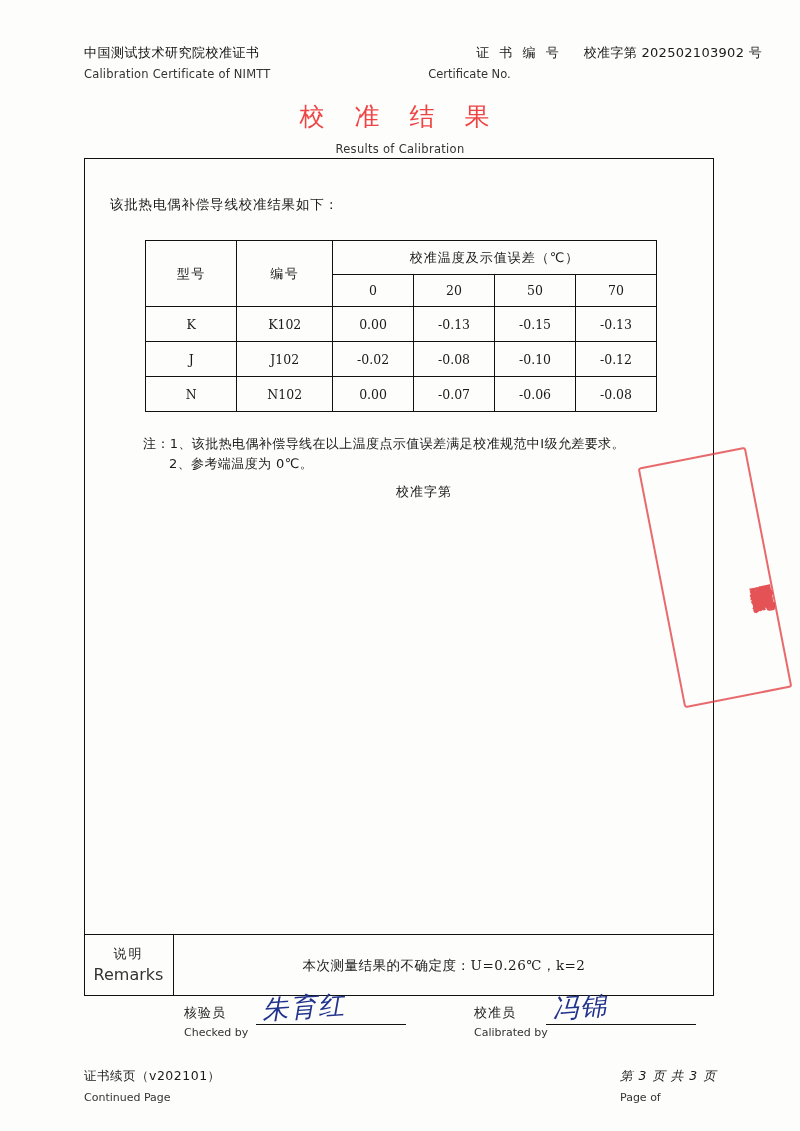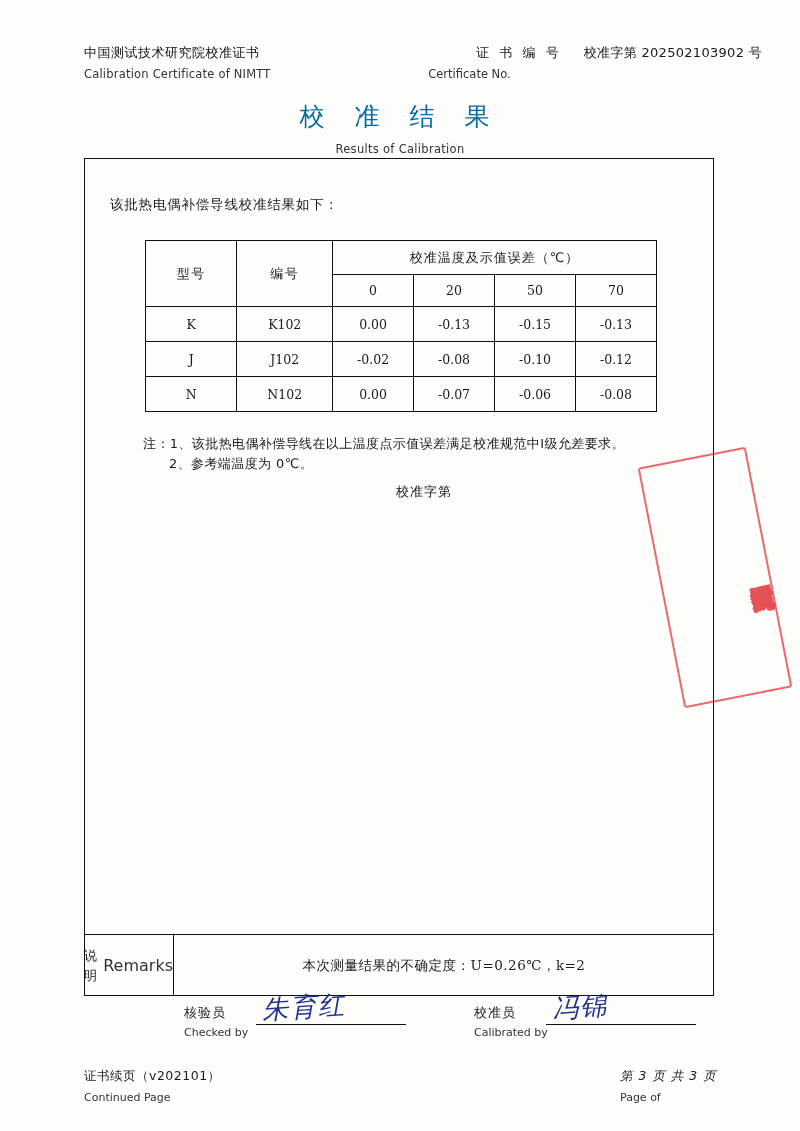--- a/index.html
+++ b/index.html
@@ -69,21 +69,21 @@
     position: absolute;
     top: 100px;
     left: 0;
     right: 0;
     text-align: center;
   }
   .title-cn {
     font-size: 25px;
     letter-spacing: 11px;
     font-family: "DejaVu Serif", "Liberation Serif", serif;
-    color: #0369a1;
+    color: #ef4444;
   }
   .title-en {
     font-size: 11.5px;
     color: #333;
     margin-top: 9px;
     letter-spacing: 0.3px;
   }
 
   
   .frame {
@@ -202,21 +202,21 @@
     height: 62px;
     border-top: 1.3px solid #111;
     box-sizing: border-box;
     display: flex;
   }
   .remarks-label {
     width: 90px;
     border-right: 1.3px solid #111;
     box-sizing: border-box;
     display: flex;
-    flex-direction: row;
+    flex-direction: column;
     justify-content: center;
     align-items: center;
     line-height: 1.5;
   }
   .remarks-label .cn { font-size: 13px; letter-spacing: 2px; }
   .remarks-label .en { font-size: 16px; color: #333; }
   .remarks-value {
     flex: 1;
     display: flex;
     align-items: center;

